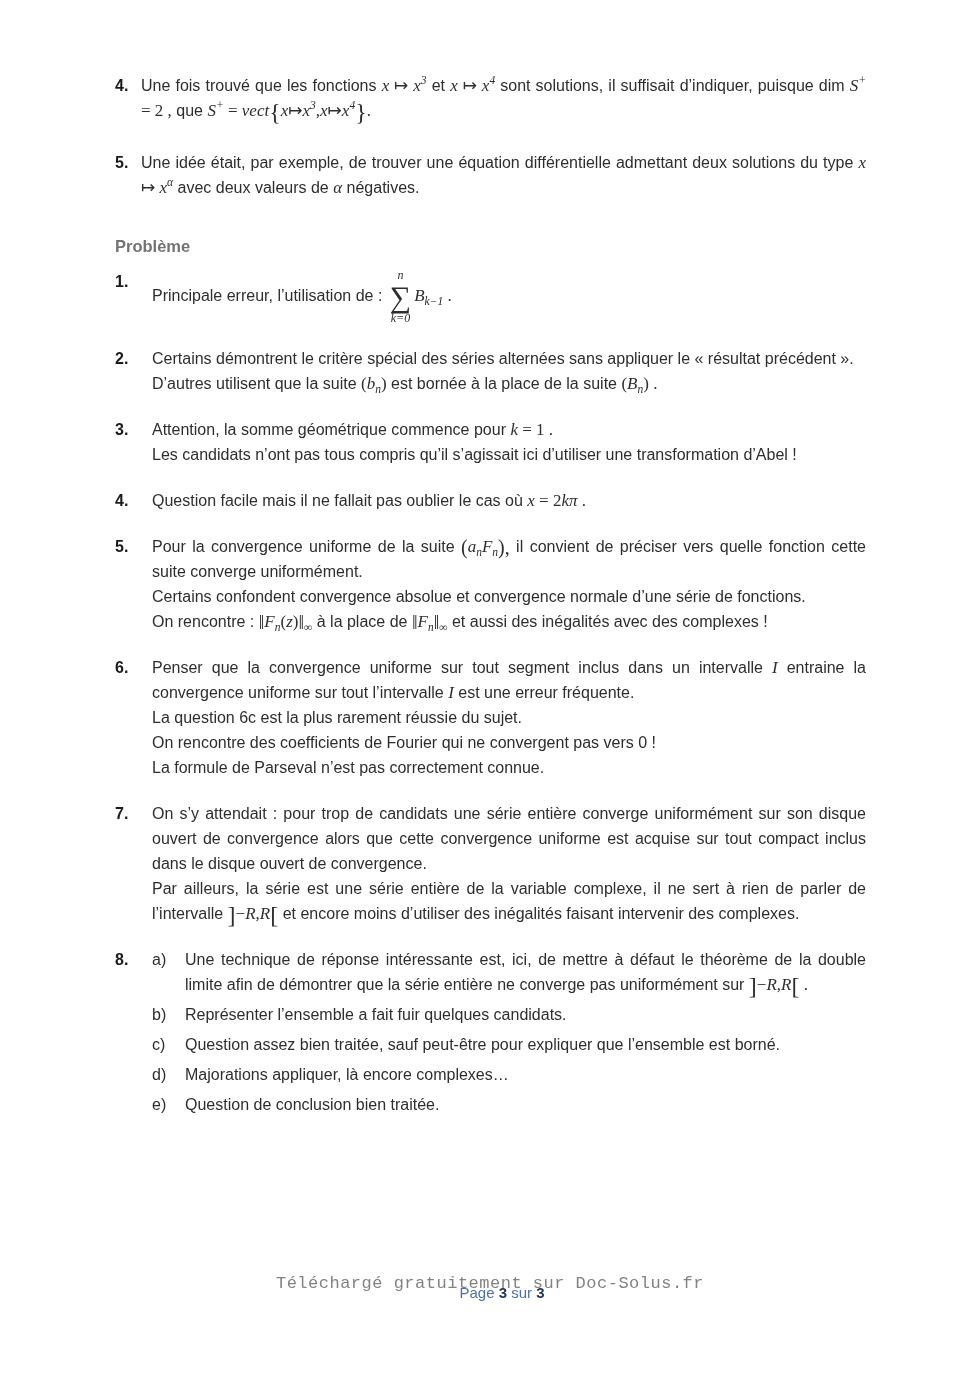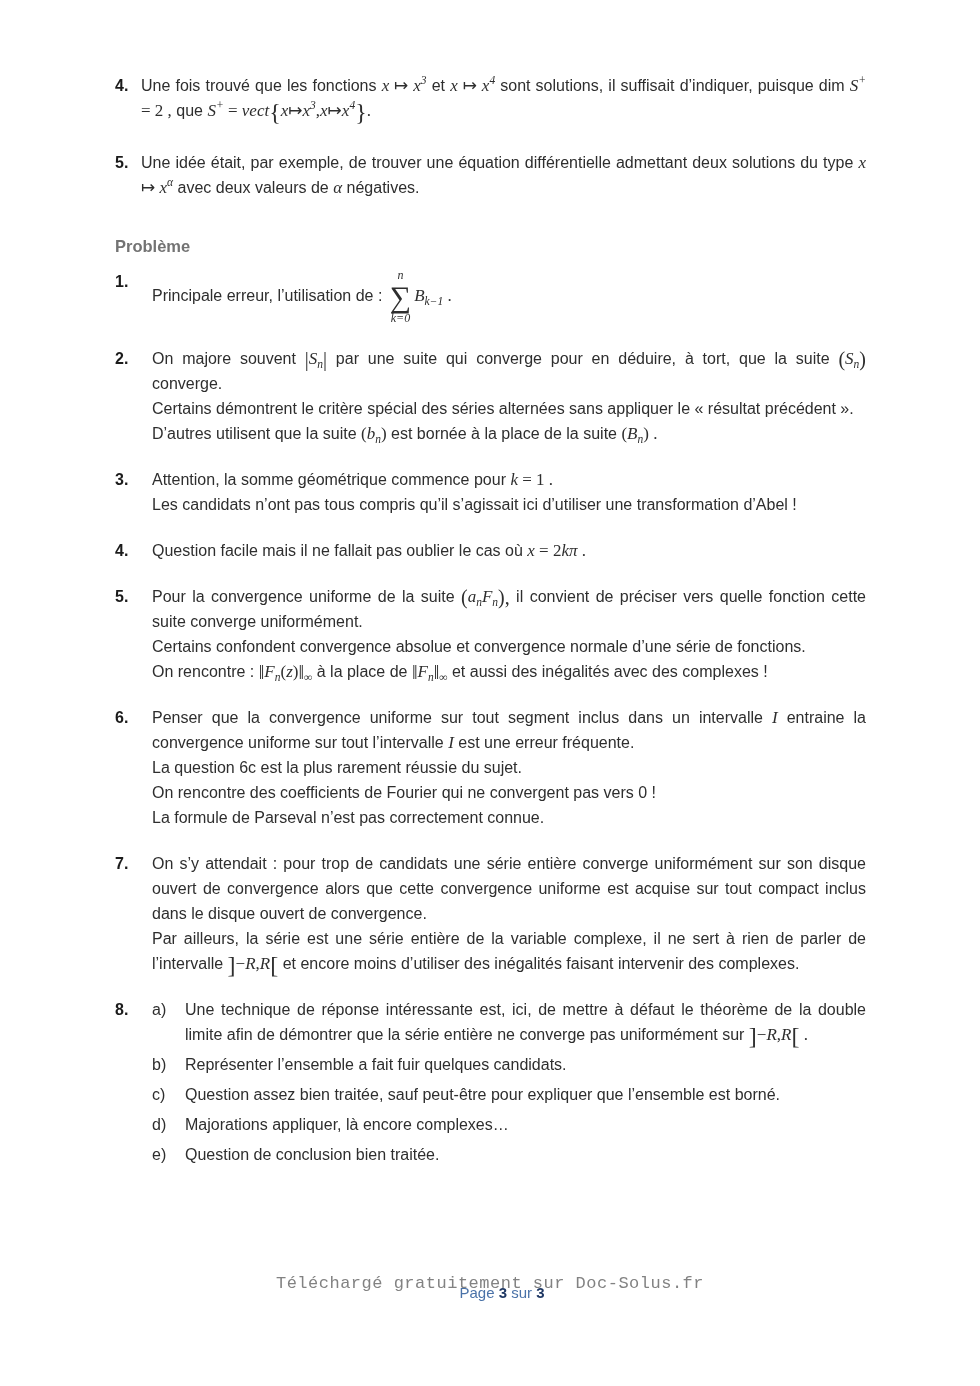--- a/index.html
+++ b/index.html
@@ -77,21 +77,20 @@
               <span class="sum-top">n</span>
               <span class="sum-sigma">∑</span>
               <span class="sum-bot">k=0</span>
             </span><span class="seg-m">B</span><span class="seg-sub">k−1</span><span class="seg-r"> .</span></div>
       </div>
     </div>
 
     <div class="item prob-item">
       <span class="num">2.</span>
       <div class="body">
-        <div class="para"><span>On majore souvent </span><span class="seg-br">|</span><span class="seg-m">S</span><span class="seg-sub">n</span><span class="seg-br">|</span><span> par une suite qui converge pour en déduire, à tort, que la suite </span><span class="seg-br">(</span><span class="seg-m">S</span><span class="seg-sub">n</span><span class="seg-br">)</span><span> converge.</span></div>
         <div class="para"><span>Certains démontrent le critère spécial des séries alternées sans appliquer le « résultat précédent ».</span></div>
         <div class="para"><span>D’autres utilisent que la suite </span><span class="seg-r">(</span><span class="seg-m">b</span><span class="seg-sub">n</span><span class="seg-r">)</span><span> est bornée à la place de la suite </span><span class="seg-r">(</span><span class="seg-m">B</span><span class="seg-sub">n</span><span class="seg-r">)</span><span class="seg-r"> .</span></div>
       </div>
     </div>
 
     <div class="item prob-item">
       <span class="num">3.</span>
       <div class="body">
         <div class="para"><span>Attention, la somme géométrique commence pour </span><span class="seg-m">k</span><span class="seg-r"> = 1</span><span class="seg-r"> .</span></div>
         <div class="para"><span>Les candidats n’ont pas tous compris qu’il s’agissait ici d’utiliser une transformation d’Abel !</span></div>

